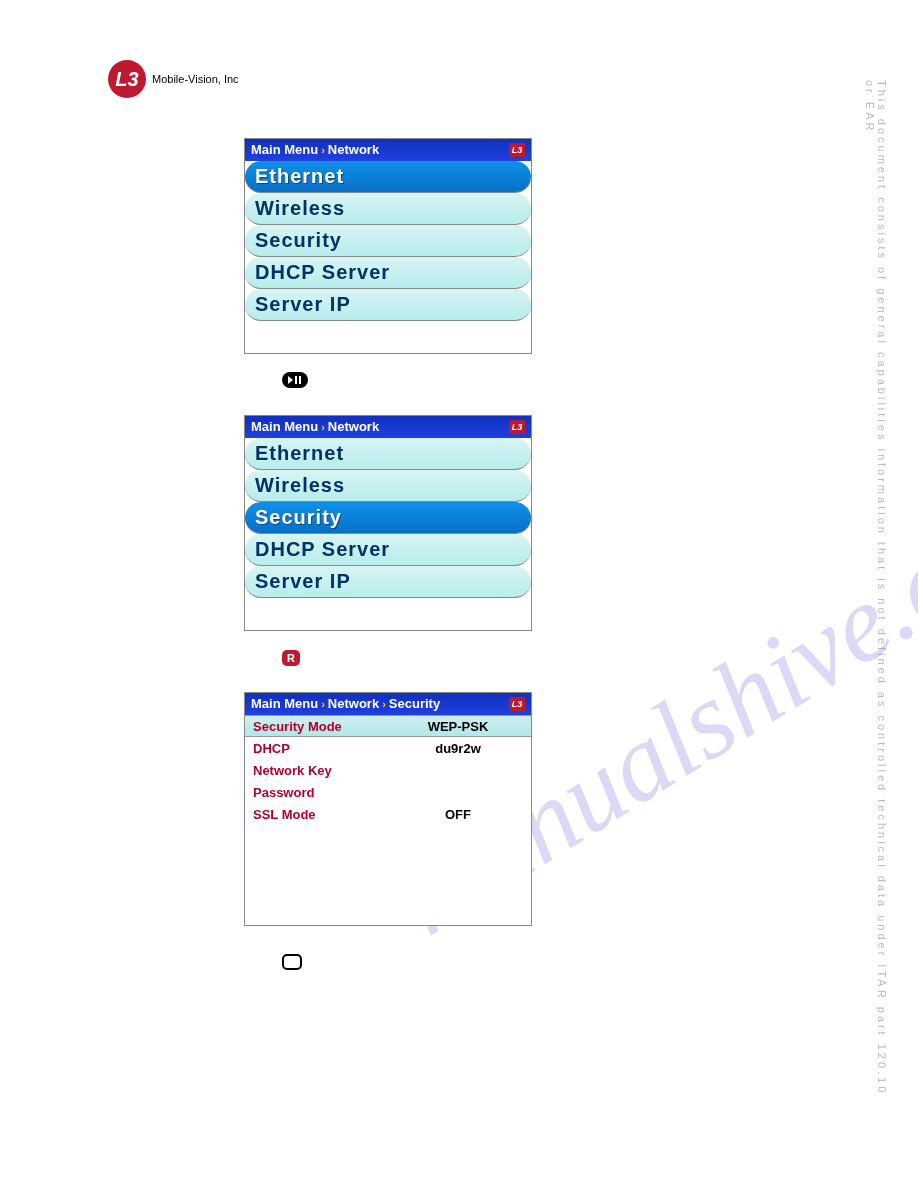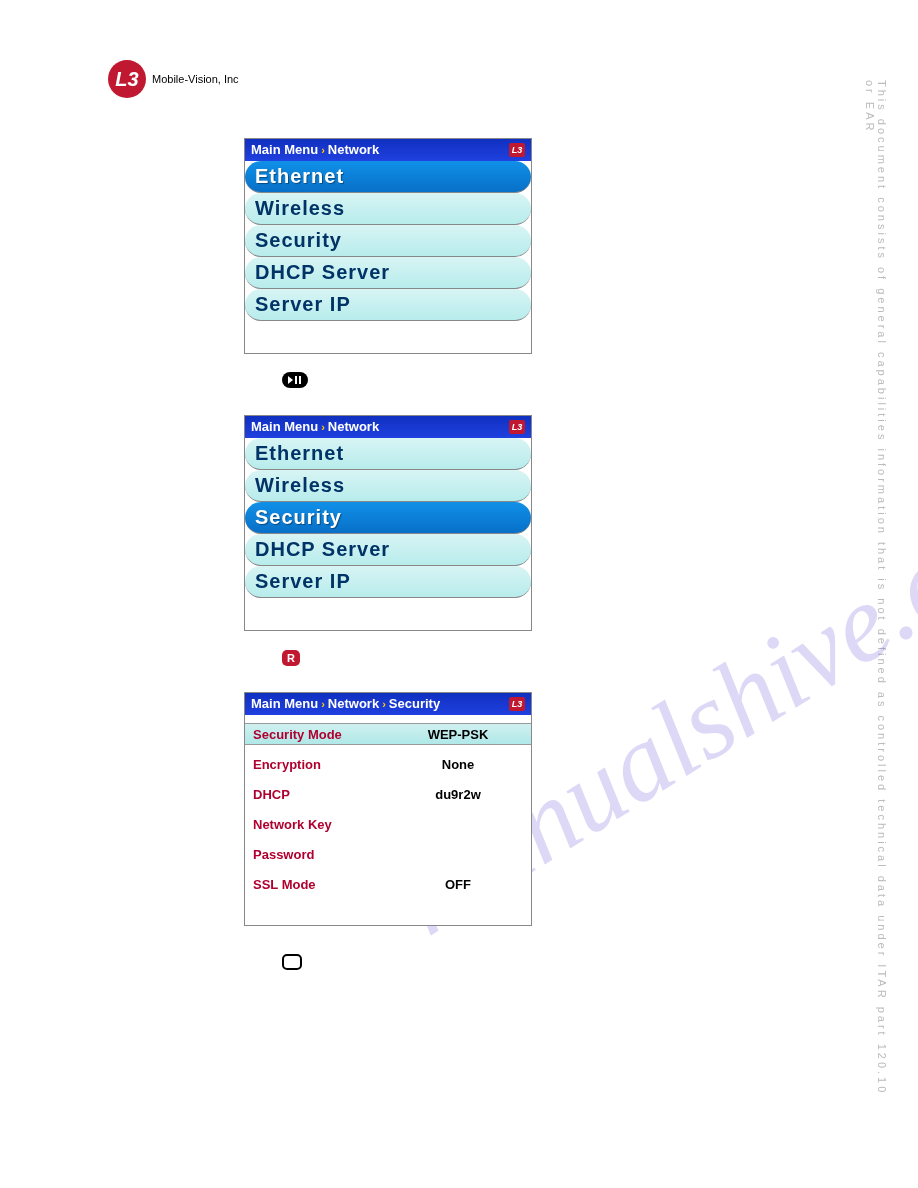--- a/index.html
+++ b/index.html
@@ -125,21 +125,20 @@
     height: 32px;
     background: #fff;
   }
   .settings-row {
     display: flex;
     padding: 2px 8px;
     font-size: 13px;
     font-weight: bold;
     height: 22px;
     align-items: center;
-    margin-top: 8px;
   }
   .settings-row .label {
     color: #b00030;
     width: 140px;
     font-family: Tahoma, sans-serif;
   }
   .settings-row .value {
     color: #000;
     flex: 1;
     text-align: center;
@@ -252,24 +251,20 @@
       <span class="chev">›</span>
       <span>Security</span>
     </span>
     <span class="titlebar-logo">L3</span>
   </div>
   <div class="settings-row selected">
     <span class="label">Security Mode</span>
     <span class="value">WEP-PSK</span>
   </div>
   <div class="settings-row">
-    <span class="label">Encryption</span>
-    <span class="value">None</span>
-  </div>
-  <div class="settings-row">
     <span class="label">DHCP</span>
     <span class="value">du9r2w</span>
   </div>
   <div class="settings-row">
     <span class="label">Network Key</span>
     <span class="value"></span>
   </div>
   <div class="settings-row">
     <span class="label">Password</span>
     <span class="value"></span>

